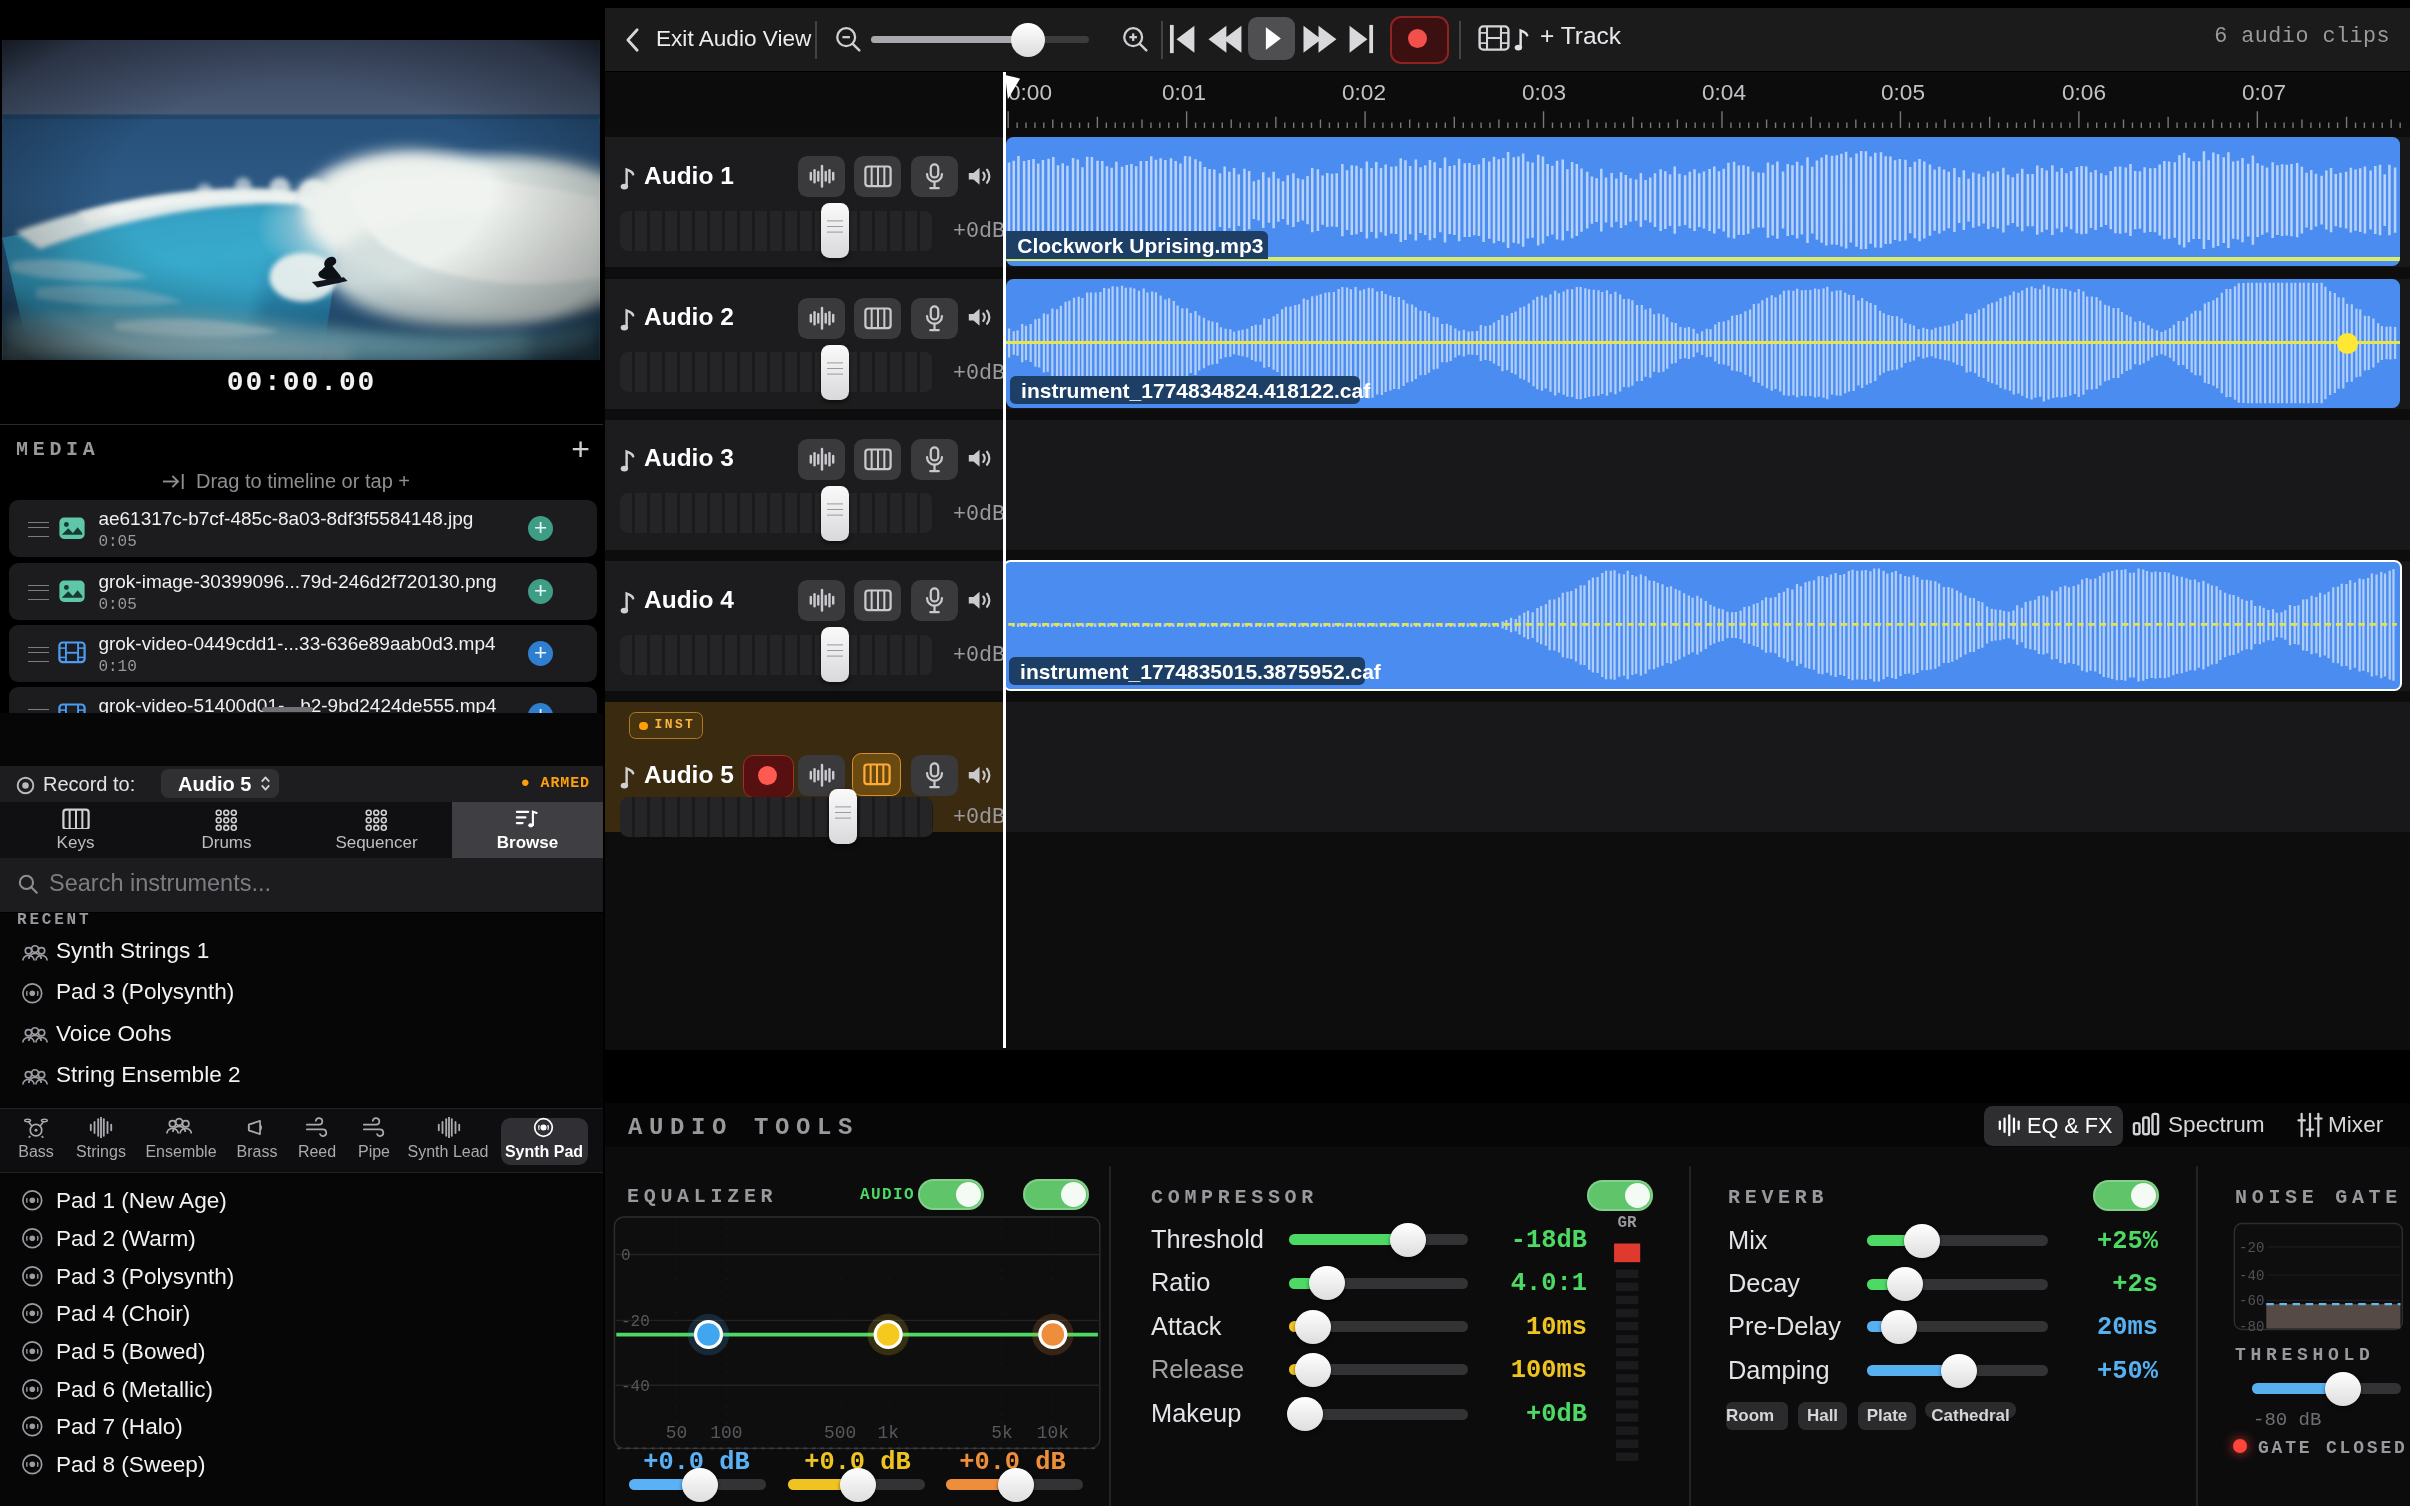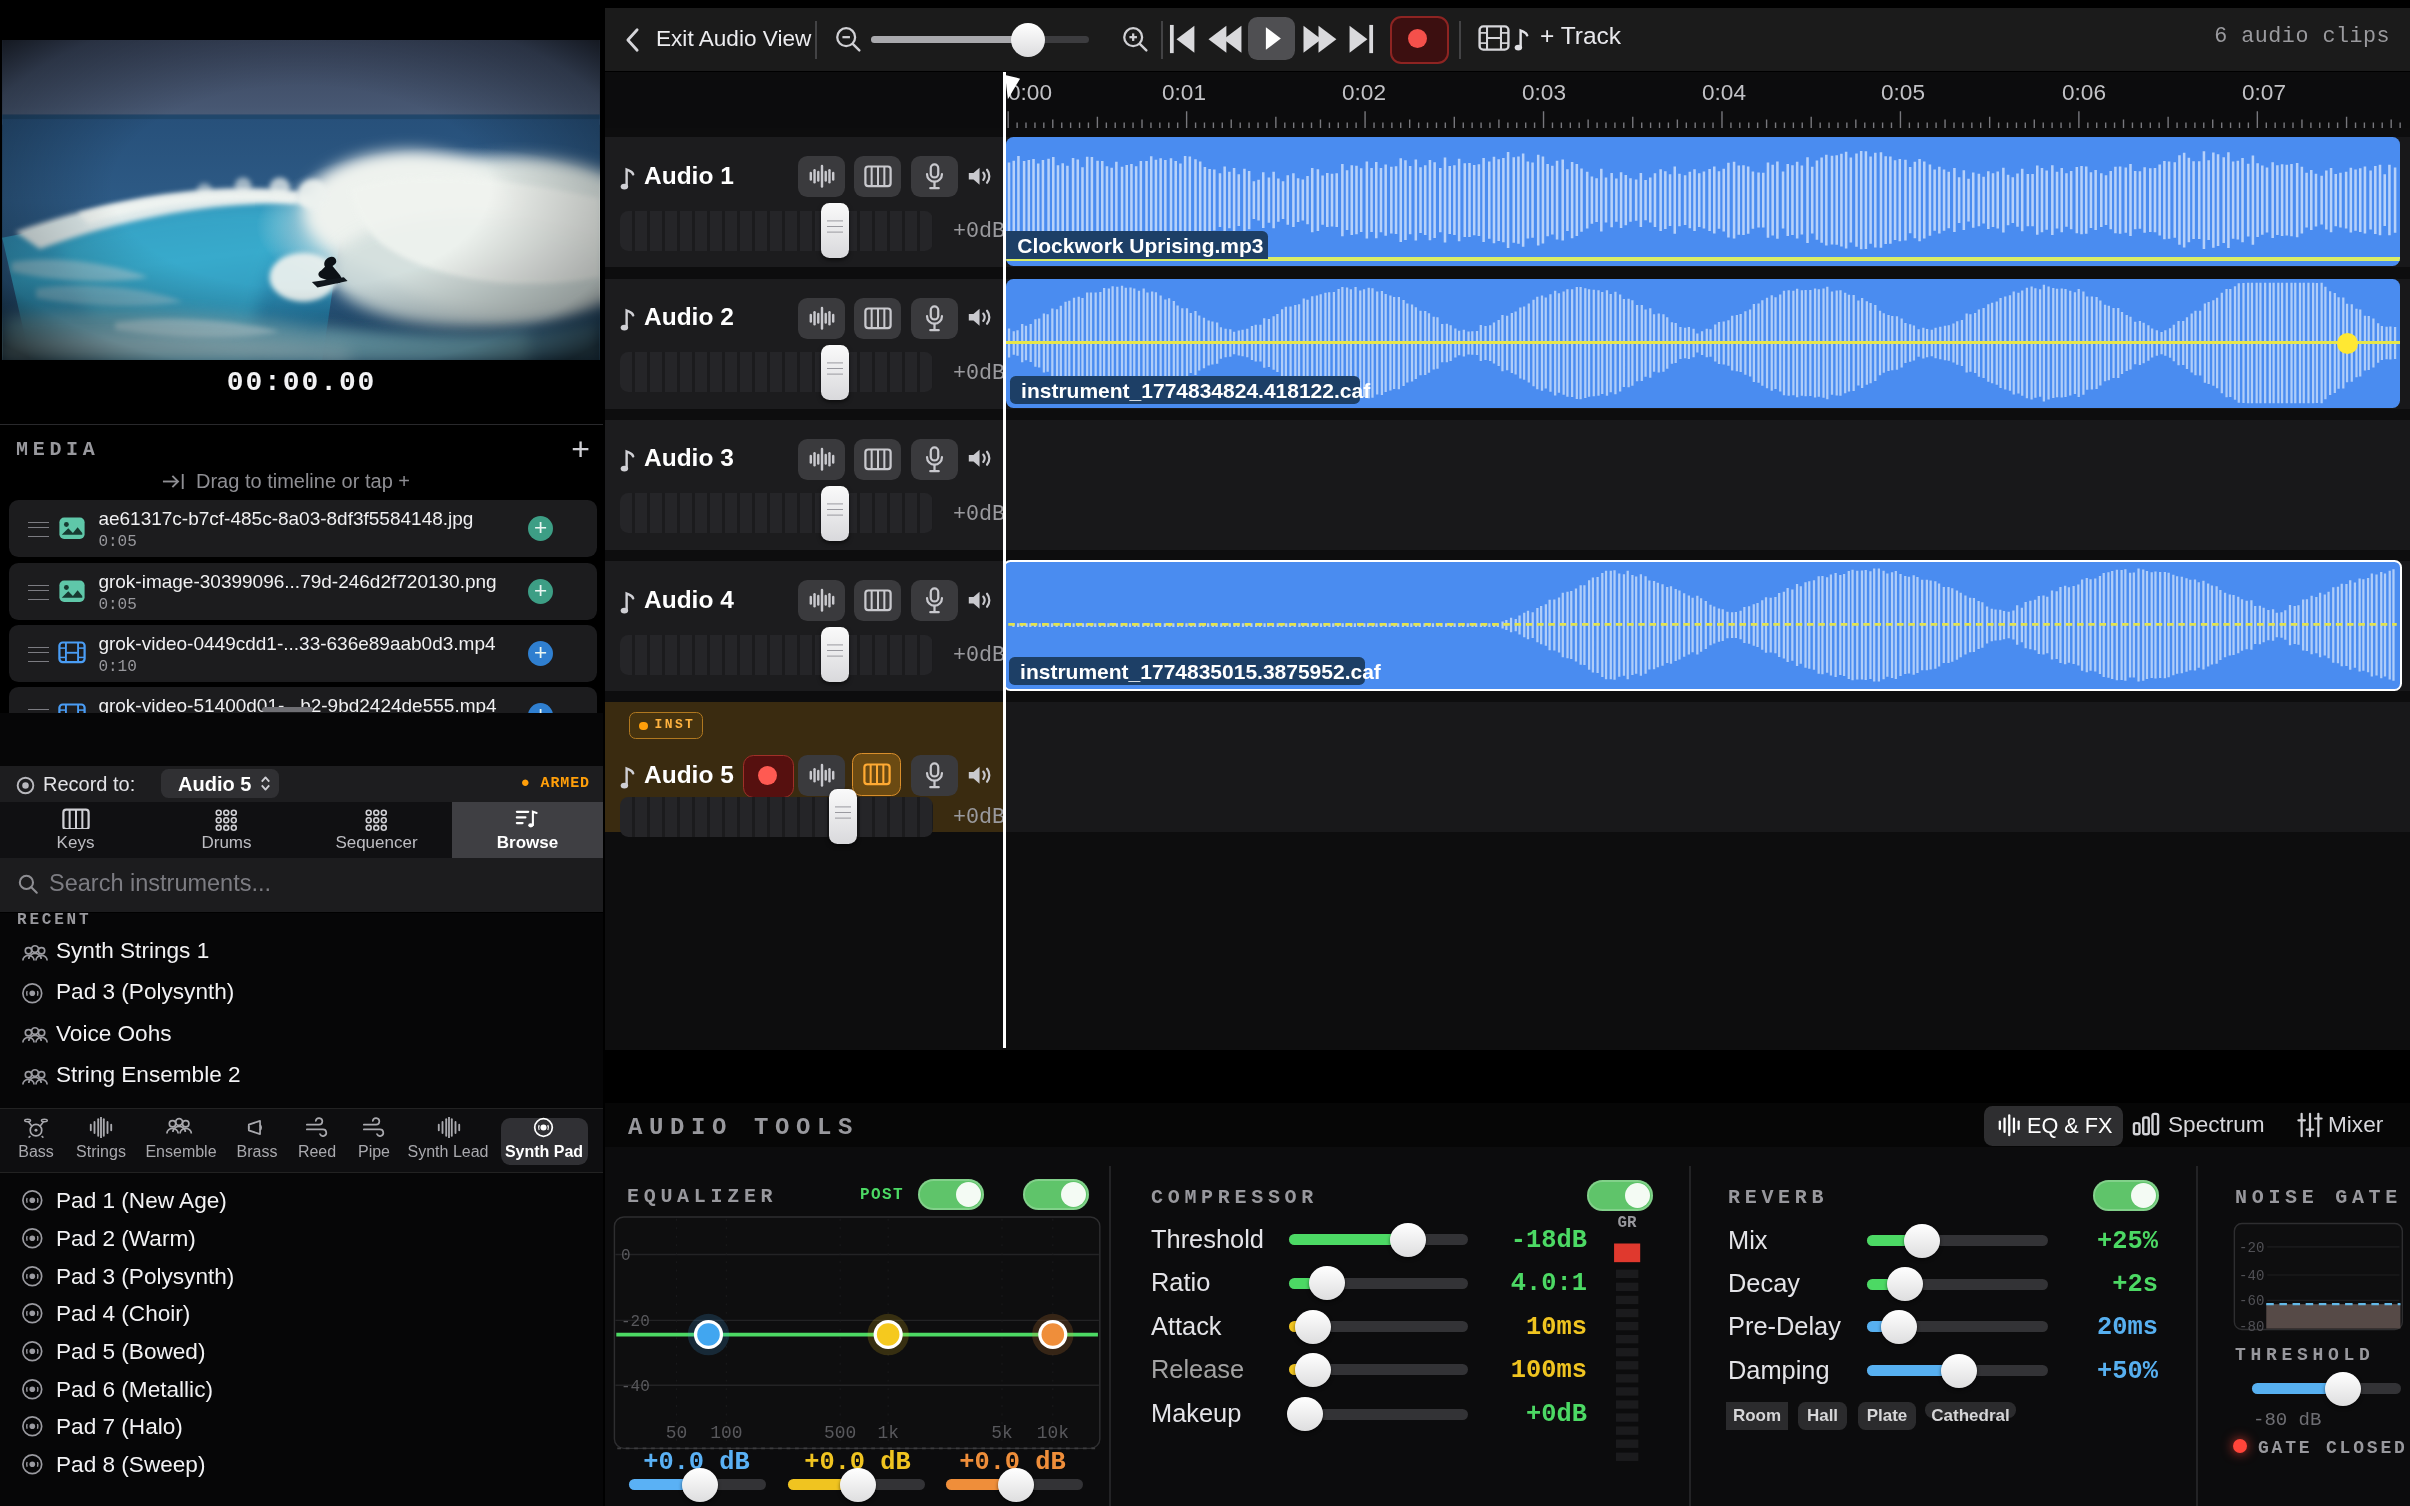--- a/index.html
+++ b/index.html
@@ -745,21 +745,21 @@
   <div class="abs" style="left:1723px;top:8.5px;font-size:22.6px;color:#d8d8dc;white-space:nowrap">Mixer</div>
 </div>
 
 <div class="abs" style="left:605px;top:1147px;width:1805px;height:360px;background:#0c0c0d">
   <div class="abs" style="left:504px;top:19px;width:1.9px;height:341px;background:#232325"></div>
   <div class="abs" style="left:1084px;top:19px;width:1.9px;height:341px;background:#232325"></div>
   <div class="abs" style="left:1591px;top:19px;width:1.9px;height:341px;background:#232325"></div>
 </div>
 
 <div class="abs hdr" style="left:627px;top:1185px;font-size:20px">EQUALIZER</div>
-<div class="abs" style="left:860px;top:1186px;font-size:16px;font-weight:bold;color:#4cd964;letter-spacing:1.4px;font-family:'Liberation Mono',monospace">POST</div>
+<div class="abs" style="left:860px;top:1186px;font-size:16px;font-weight:bold;color:#4cd964;letter-spacing:1.4px;font-family:'Liberation Mono',monospace">AUDIO</div>
 <div class="toggle" style="left:918px;top:1179px"></div>
 <div class="toggle" style="left:1023px;top:1179px"></div>
 
 <svg class="abs" style="left:605px;top:1147px" width="508" height="360" viewBox="643 1218 540 382">
 <rect x="653" y="1292" width="516" height="246" rx="10" fill="#0e0e0f" stroke="#2e2e30" stroke-width="1.5"></rect>
 <line x1="656" y1="1538" x2="1166" y2="1538" stroke="#3c3c3f" stroke-width="2" stroke-dasharray="4 5"></line>
 <line x1="654" y1="1332" x2="1168" y2="1332" stroke="#232325" stroke-width="1.5"></line>
     <text x="660" y="1338" font-size="17" fill="#58585c" font-family="Liberation Mono">0</text>
     <line x1="654" y1="1402" x2="1168" y2="1402" stroke="#232325" stroke-width="1.5"></line>
     <text x="660" y="1408" font-size="17" fill="#58585c" font-family="Liberation Mono">-20</text>
@@ -861,22 +861,22 @@
 <div class="abs" style="left:1728px;top:1312px;font-size:25.4px;color:#e4e4e8">Pre-Delay</div>
 <div class="track" style="left:1867px;top:1321px;width:181px"></div>
 <div class="fill" style="left:1867px;top:1321px;width:38px;background:#57b0f0"></div>
 <div class="knob" style="left:1881px;top:1310px"></div>
 <div class="abs mono" style="left:2053px;top:1313px;width:105px;text-align:right;font-size:25.4px;font-weight:bold;color:#57b0f0">20ms</div>
 <div class="abs" style="left:1728px;top:1356px;font-size:25.4px;color:#e4e4e8">Damping</div>
 <div class="track" style="left:1867px;top:1365px;width:181px"></div>
 <div class="fill" style="left:1867px;top:1365px;width:97px;background:#57b0f0"></div>
 <div class="knob" style="left:1941px;top:1354px"></div>
 <div class="abs mono" style="left:2053px;top:1357px;width:105px;text-align:right;font-size:25.4px;font-weight:bold;color:#57b0f0">+50%</div>
-<div class="abs" style="left:1726px;top:1402px;width:62px;height:28px;background:#2b2b2d;border-radius:0;
-    text-align:center;font-size:17px;font-weight:bold;color:#d6d6d8;line-height:28px;white-space:nowrap">Room</div>
+<div class="abs" style="left:1726px;top:1402px;width:62px;height:28px;background:#2b2b2d;border-radius:6px;
+    text-align:left;font-size:17px;font-weight:bold;color:#d6d6d8;line-height:28px;white-space:nowrap">Room</div>
 <div class="abs" style="left:1798px;top:1402px;width:49px;height:28px;background:#2b2b2d;border-radius:7.5px;
     text-align:center;font-size:17px;font-weight:bold;color:#d6d6d8;line-height:28px;white-space:nowrap">Hall</div>
 <div class="abs" style="left:1858px;top:1402px;width:58px;height:28px;background:#2b2b2d;border-radius:7.5px;
     text-align:center;font-size:17px;font-weight:bold;color:#d6d6d8;line-height:28px;white-space:nowrap">Plate</div>
 <div class="abs" style="left:1925px;top:1402px;width:91px;height:16px;background:#2b2b2d;border-radius:7.5px;
     text-align:center;font-size:17px;font-weight:bold;color:#d6d6d8;line-height:28px;white-space:nowrap">Cathedral</div>
 <div class="abs hdr" style="left:2235px;top:1186px;font-size:20px">NOISE GATE</div>
 <svg class="abs" style="left:2222px;top:1215px" width="188" height="122" viewBox="2360 1290 200 130">
 <rect x="2373" y="1299" width="179" height="113" rx="8" fill="#0e0e0f" stroke="#2e2e30" stroke-width="1.5"></rect>
 <text x="2378" y="1329" font-size="15" fill="#505055" font-family="Liberation Mono">-20</text>

